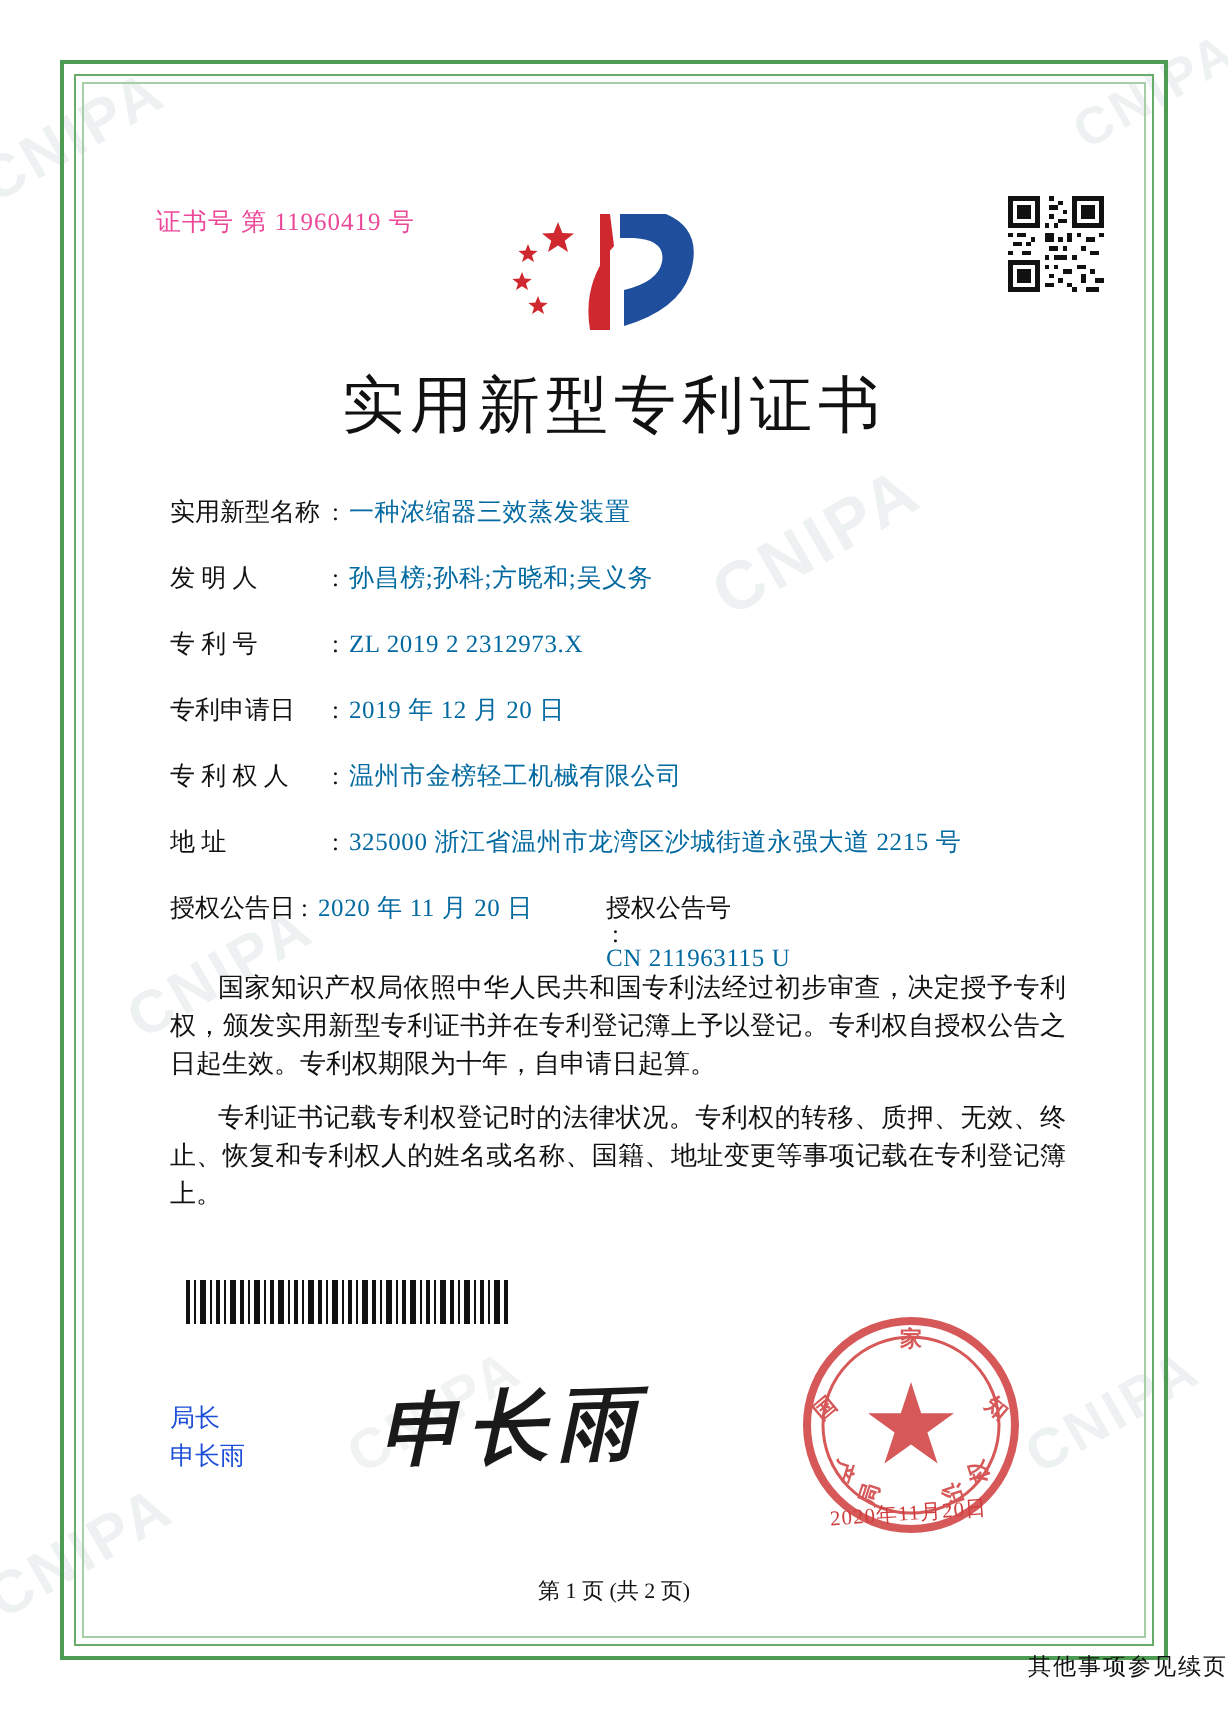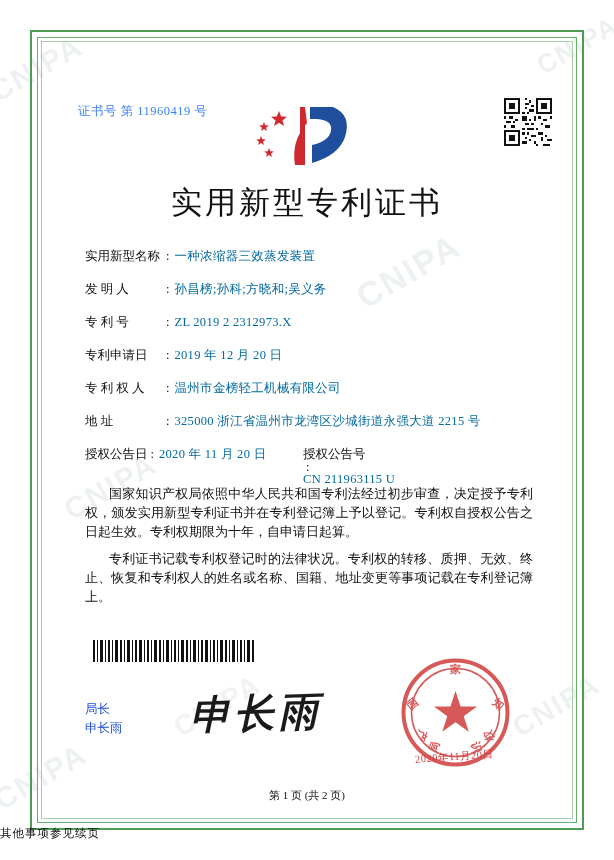--- a/index.html
+++ b/index.html
@@ -61,21 +61,21 @@
   .c-tl{left:30px;top:30px;border-right:none;border-bottom:none;}
   .c-tr{right:30px;top:30px;border-left:none;border-bottom:none;}
   .c-bl{left:30px;bottom:30px;border-right:none;border-top:none;}
   .c-br{right:30px;bottom:30px;border-left:none;border-top:none;}
 
   
   .page{position:absolute;left:0;top:0;width:614px;height:860px;z-index:3;}
 
   .cert-no{
     position:absolute;left:78px;top:103px;
-    font-size:12.5px;letter-spacing:.5px;color:#3b82f6;
+    font-size:12.5px;letter-spacing:.5px;color:#ec4899;
   }
 
   
   .qr{
     position:absolute;right:60px;top:96px;
     width:52px;height:52px;background:#fff;
     padding:2px;box-sizing:border-box;
   }
   .qr svg{display:block;}
 
@@ -152,21 +152,21 @@
     font-size:10.5px;color:#cf3c3c;letter-spacing:.5px;
     transform:rotate(-4deg);
   }
 
   .page-no{
     position:absolute;left:0;right:0;top:788px;
     text-align:center;font-size:11px;color:#111;
   }
   .footer-note{
     position:absolute;left:0;right:0;top:826px;
-    text-align:left;font-size:11.5px;color:#111;letter-spacing:1px;
+    text-align:right;font-size:11.5px;color:#111;letter-spacing:1px;
   }
 </style>
 </head>
 <body>
 
 <div class="wm wm1">CNIPA</div>
 <div class="wm wm2">CNIPA</div>
 <div class="wm wm3">CNIPA</div>
 <div class="wm wm4">CNIPA</div>
 <div class="wm wm5">CNIPA</div>

